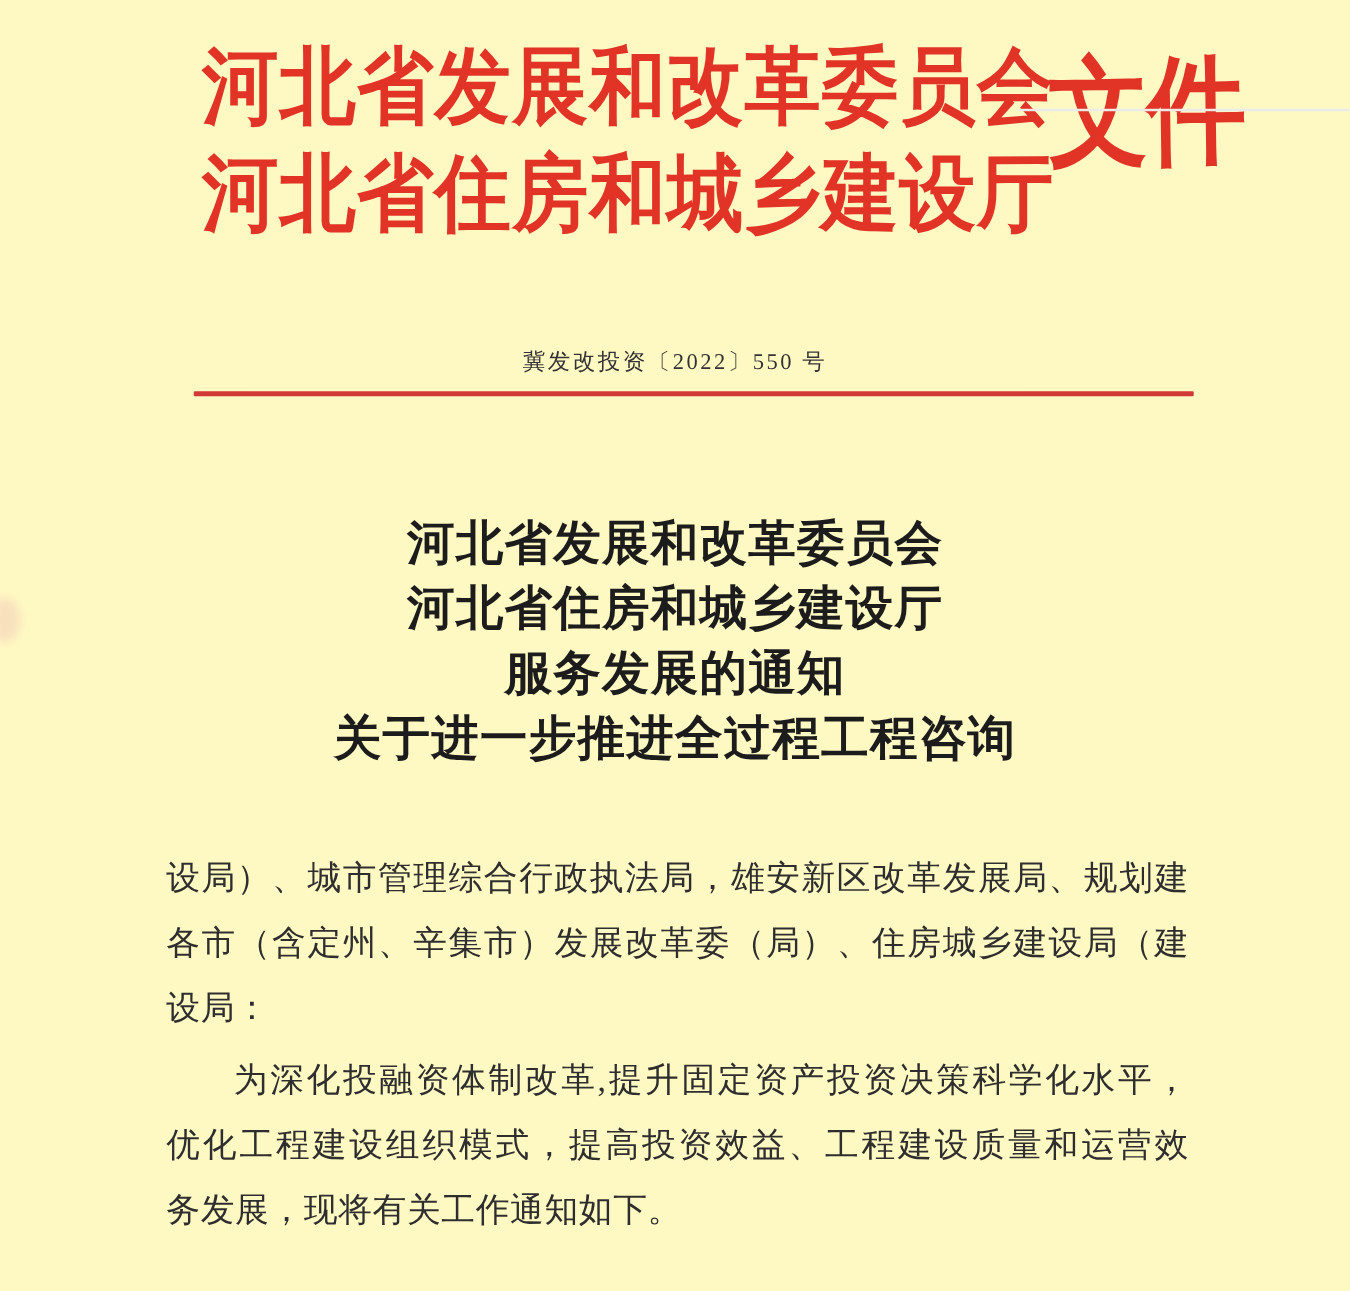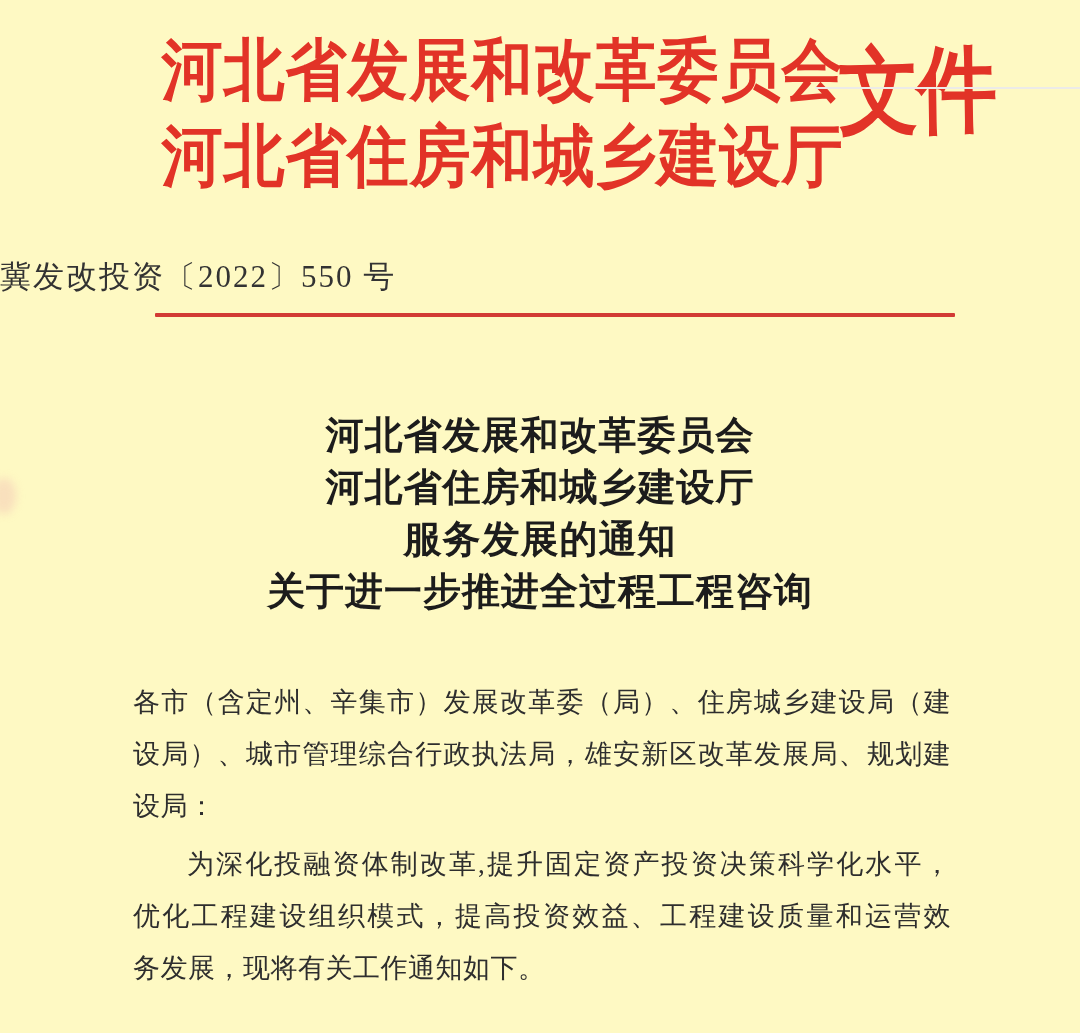--- a/index.html
+++ b/index.html
@@ -64,24 +64,25 @@
     left:-8px;
     width:24px;
     height:36px;
     background:rgba(240,178,178,0.35);
     border-radius:50%;
     filter:blur(4px);
   }
   
   .doc-number{
     position:absolute;
-    top:260px;
+    top:272px;
     left:0;
     width:100%;
-    font-size:31px;
+    text-align:center;
+    font-size:18px;
     line-height:34px;
     letter-spacing:2px;
     color:#333333;
     white-space:nowrap;
   }
   .red-rule{
     position:absolute;
     top:313px;
     left:155px;
     width:800px;
@@ -152,22 +153,22 @@
 
   <div class="doc-title">
     <div>河北省发展和改革委员会</div>
     <div>河北省住房和城乡建设厅</div>
     <div>服务发展的通知</div>
     <div>关于进一步推进全过程工程咨询</div>
   </div>
 
   <div class="body-text">
     <div class="para1">
+      <div class="line">设局）、城市管理综合行政执法局，雄安新区改革发展局、规划建</div>
       <div class="line">各市（含定州、辛集市）发展改革委（局）、住房城乡建设局（建</div>
-      <div class="line">设局）、城市管理综合行政执法局，雄安新区改革发展局、规划建</div>
       <div class="line short">设局：</div>
     </div>
     <div class="para2">
       <div class="line indent">为深化投融资体制改革,提升固定资产投资决策科学化水平，</div>
       <div class="line">优化工程建设组织模式，提高投资效益、工程建设质量和运营效</div>
       <div class="line short">务发展，现将有关工作通知如下。</div>
     </div>
   </div>
 
 </div>

